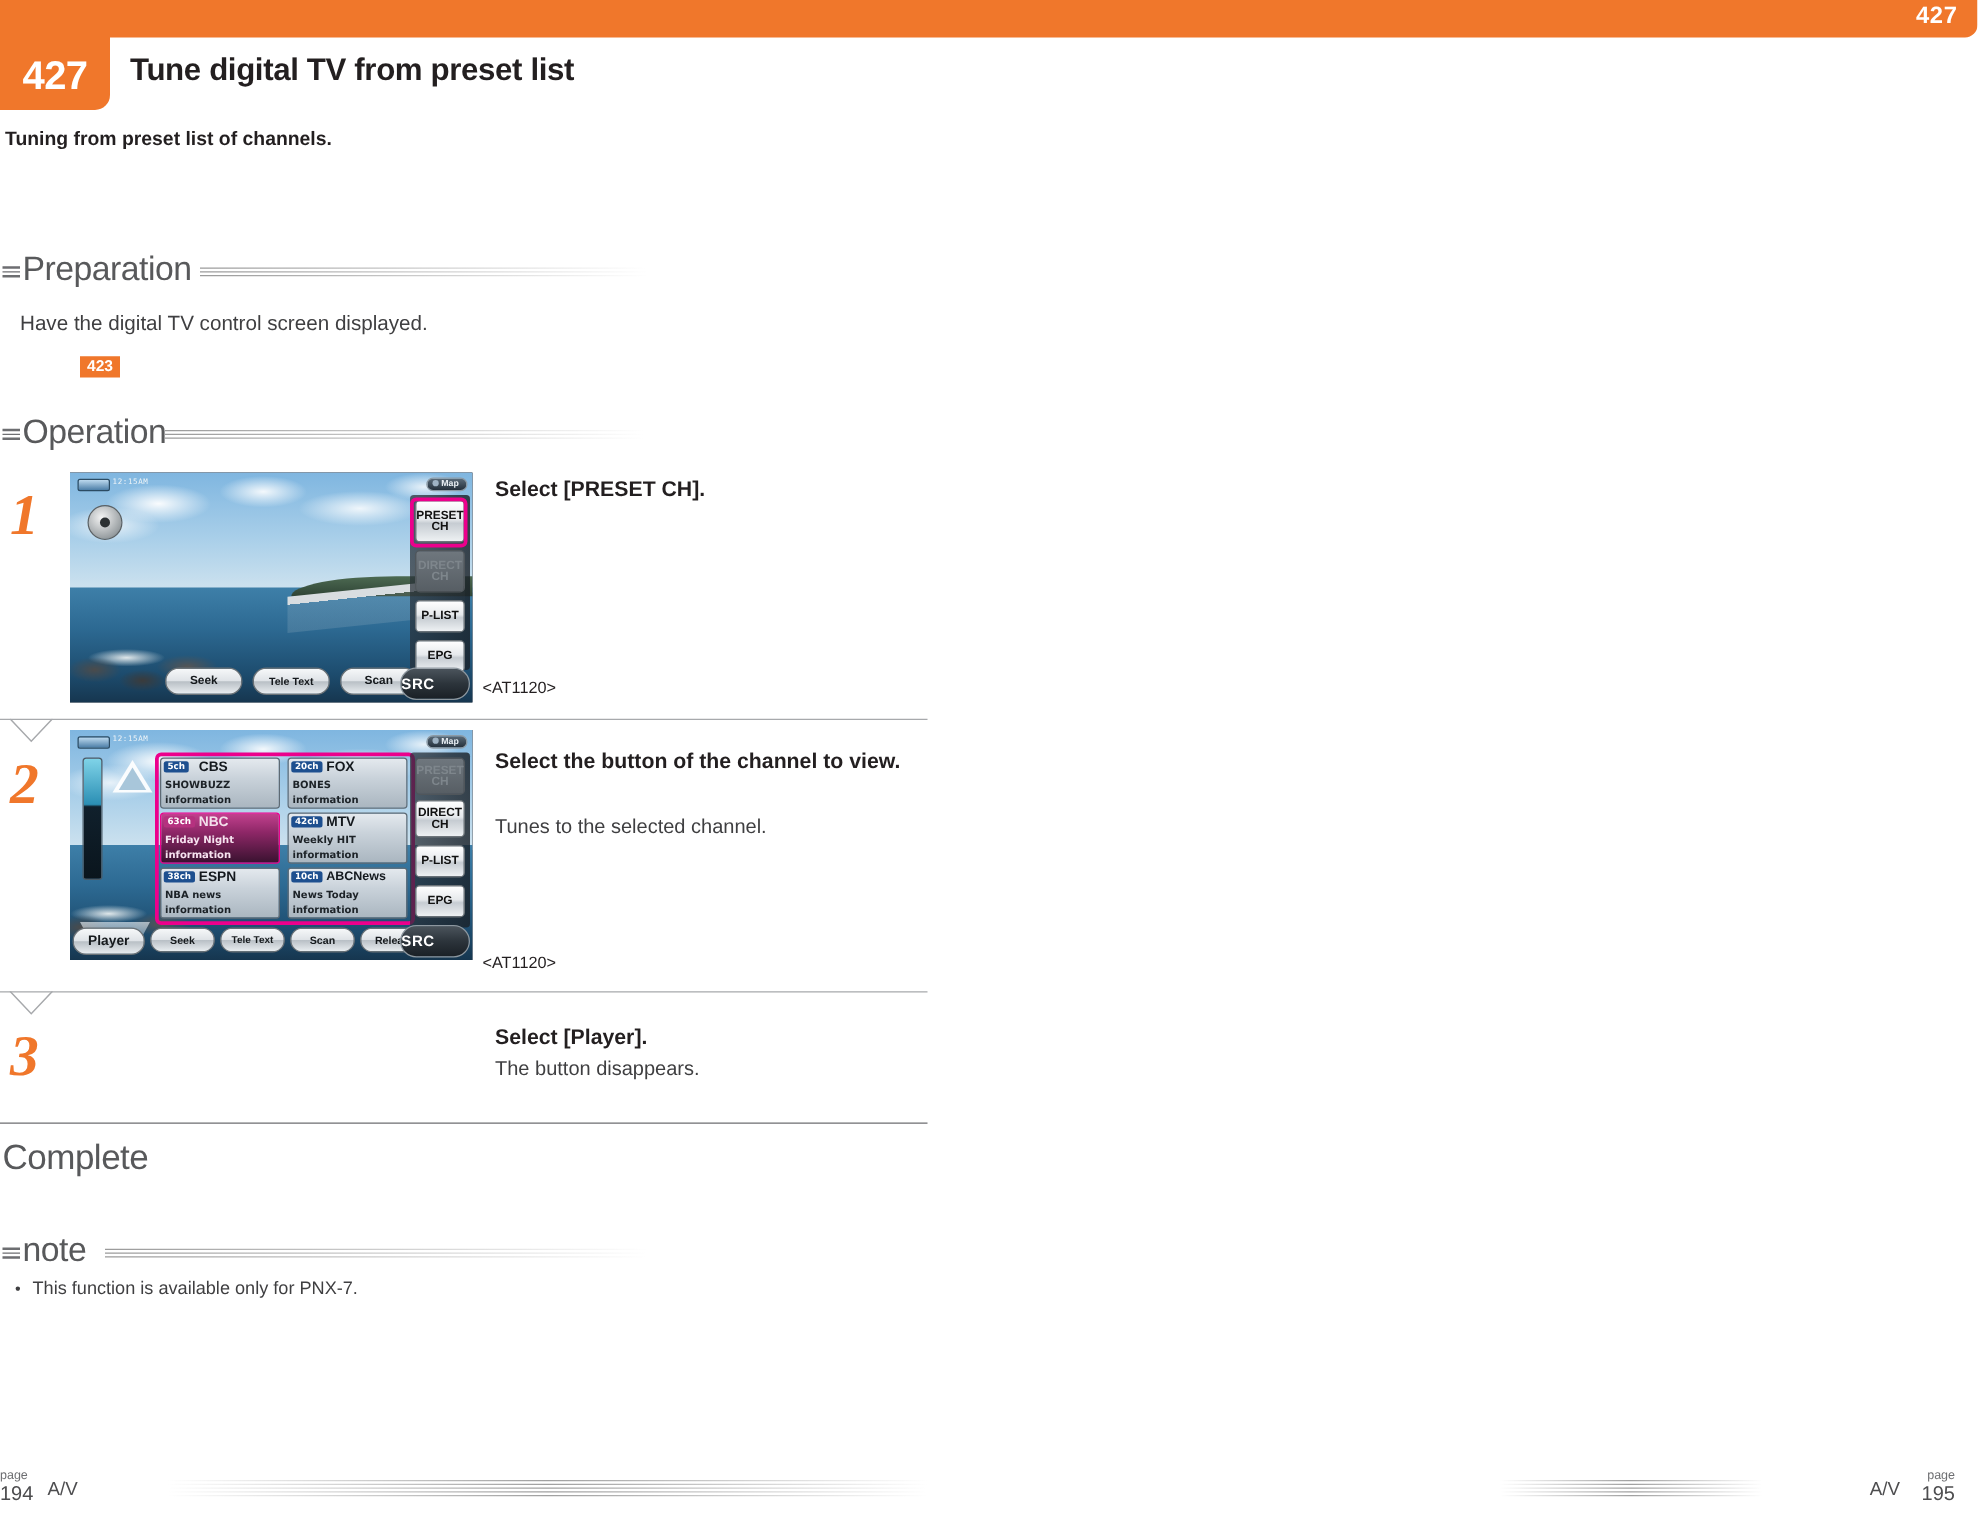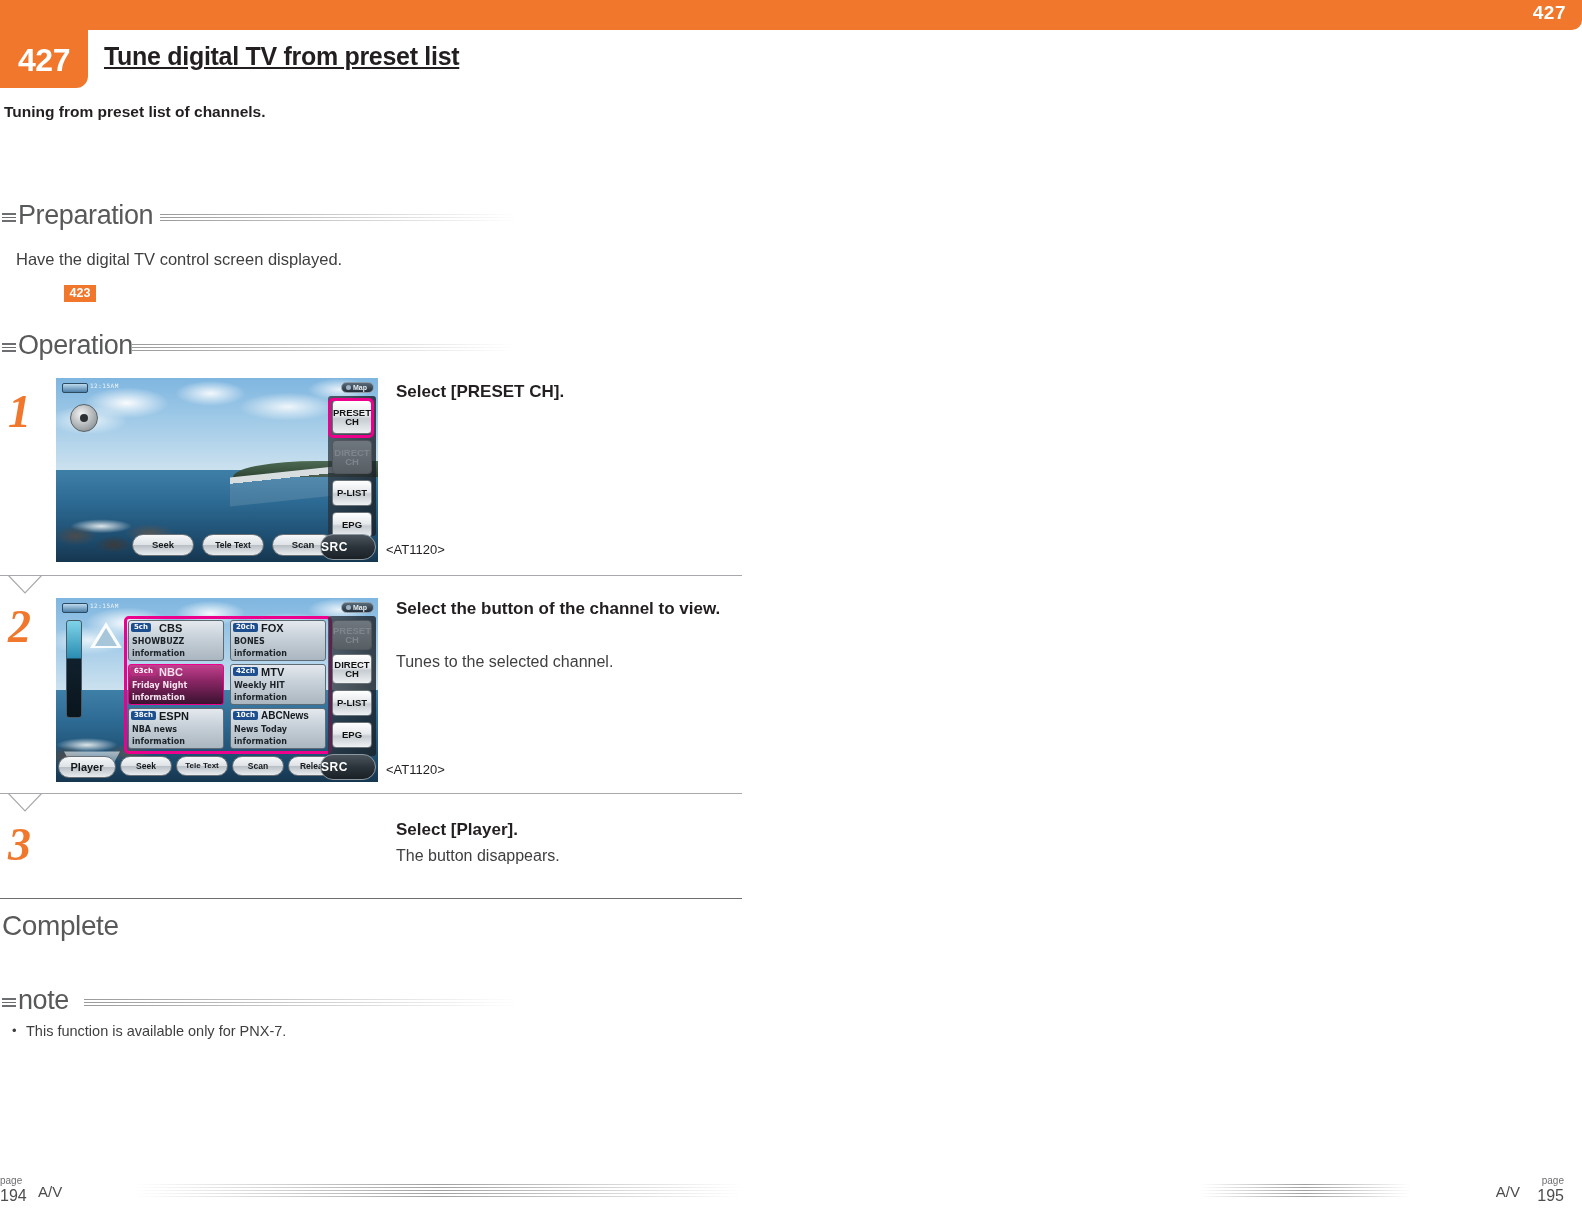--- a/index.html
+++ b/index.html
@@ -51,21 +51,20 @@
     color: #ffffff;
     letter-spacing: -0.5px;
   }
   .header-title {
     position: absolute;
     left: 104px; top: 42px;
     font-size: 25px;
     font-weight: bold;
     color: #231f20;
     letter-spacing: -0.3px;
-    text-decoration: underline;
   }
   .intro-text {
     position: absolute;
     left: 4px; top: 103px;
     font-size: 15.5px;
     font-weight: bold;
     color: #231f20;
   }
 
   
@@ -616,21 +615,21 @@
 
 <div class="divider" style="top:575px;">
   <div class="line"></div>
   <svg class="notch" viewBox="0 0 38 20">
     <path d="M2 0 L19 18 L36 0" fill="none" stroke="#a7a9ac" stroke-width="1.2"></path>
   </svg>
 </div>
 
 <div class="step-num" style="top:600px;">2</div>
 
-<div class="shot" style="left:56px; top:598px; width:322px; height:184px;">
+<div class="shot" style="left:56px; top:584px; width:322px; height:184px;">
   <div class="sky"></div>
   <div class="sea"></div>
   <div class="rocks" style="left:-4%; bottom:2%; width:34%; height:30%;"></div>
   <div class="boat"></div>
 
   <div class="statusbar-batt"></div>
   <div class="statusbar-time">12:15AM</div>
 
   <div class="side-gauge"></div>
   <div class="tri"></div>

